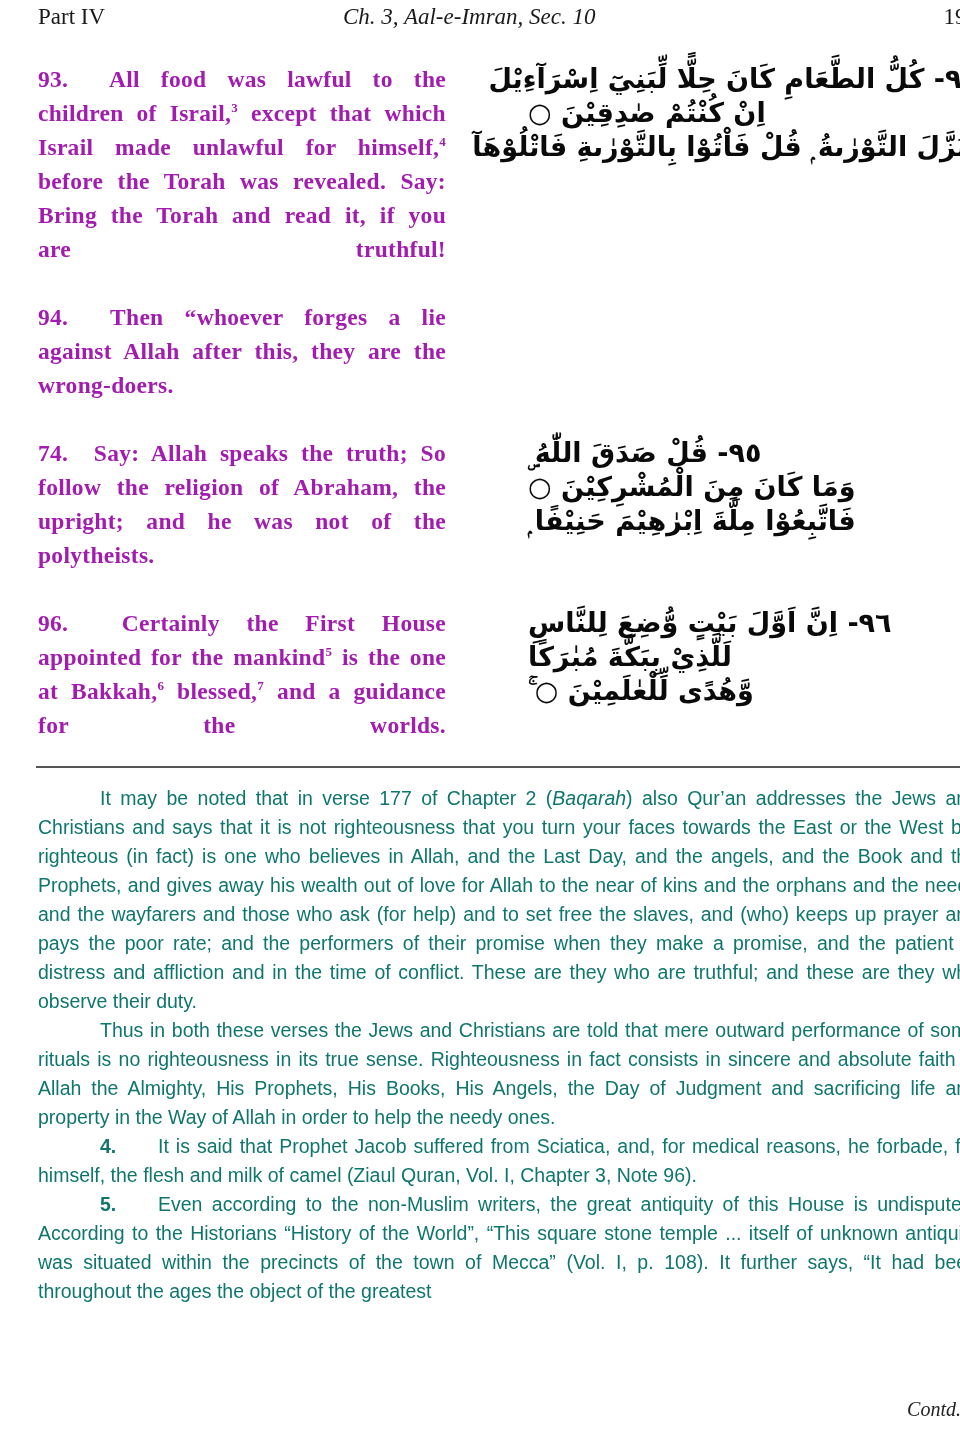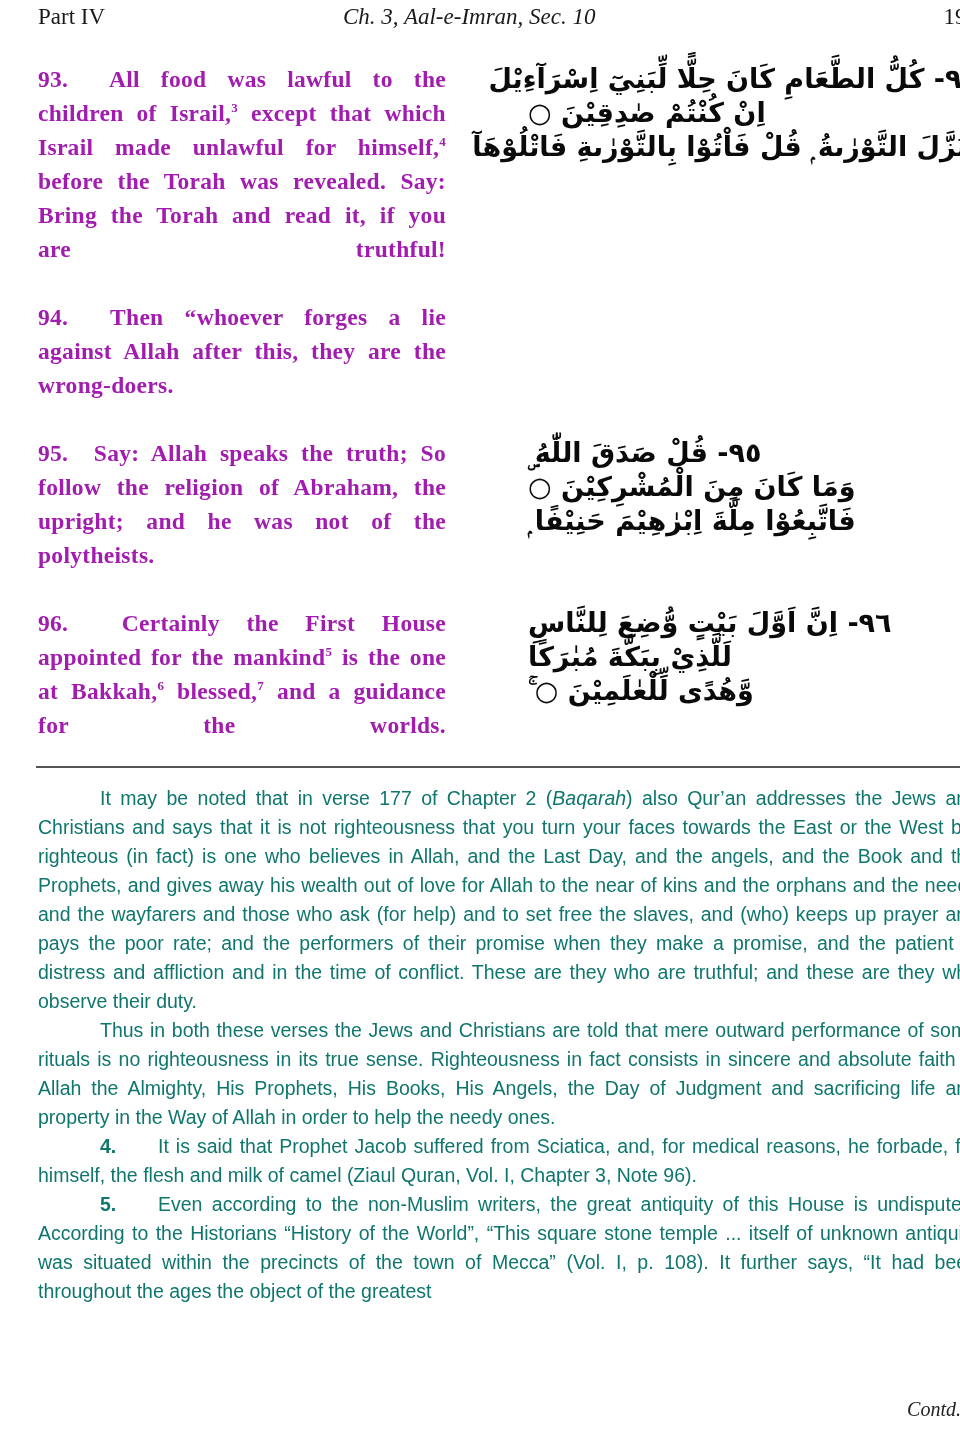--- a/index.html
+++ b/index.html
@@ -61,21 +61,21 @@
         <span class="ar-line">اِنْ كُنْتُمْ صٰدِقِيْنَ ○</span>
         <span class="ar-line">تُنَزَّلَ التَّوْرٰىةُ ۭ قُلْ فَاْتُوْا بِالتَّوْرٰىةِ فَاتْلُوْهَآ</span>
       </div>
     </div>
 
     <div class="verse-row v94">
       <div class="verse-en"><span>94.</span>&nbsp; <span>Then “whoever forges a lie against Allah after this, they are the wrong-doers.</span></div>
     </div>
 
     <div class="verse-row v95">
-      <div class="verse-en"><span>95.</span>&nbsp; <span>Say: Allah speaks the truth; So follow the religion of Abraham, the upright; and he was not of the polytheists.</span></div>
+      <div class="verse-en"><span>74.</span>&nbsp; <span>Say: Allah speaks the truth; So follow the religion of Abraham, the upright; and he was not of the polytheists.</span></div>
       <div class="verse-ar" lang="ar">
         <span class="ar-line">٩٥- قُلْ صَدَقَ اللّٰهُ ۣ</span>
         <span class="ar-line">وَمَا كَانَ مِنَ الْمُشْرِكِيْنَ ○</span>
         <span class="ar-line">فَاتَّبِعُوْا مِلَّةَ اِبْرٰهِيْمَ حَنِيْفًا ۭ</span>
       </div>
     </div>
 
     <div class="verse-row v96">
       <div class="verse-en"><span>96.</span>&nbsp; <span>Certainly the First House appointed for the mankind</span><sup>5</sup><span> is the one at Bakkah,</span><sup>6</sup><span> blessed,</span><sup>7</sup><span> and a guidance for the worlds.</span></div>
       <div class="verse-ar" lang="ar">

